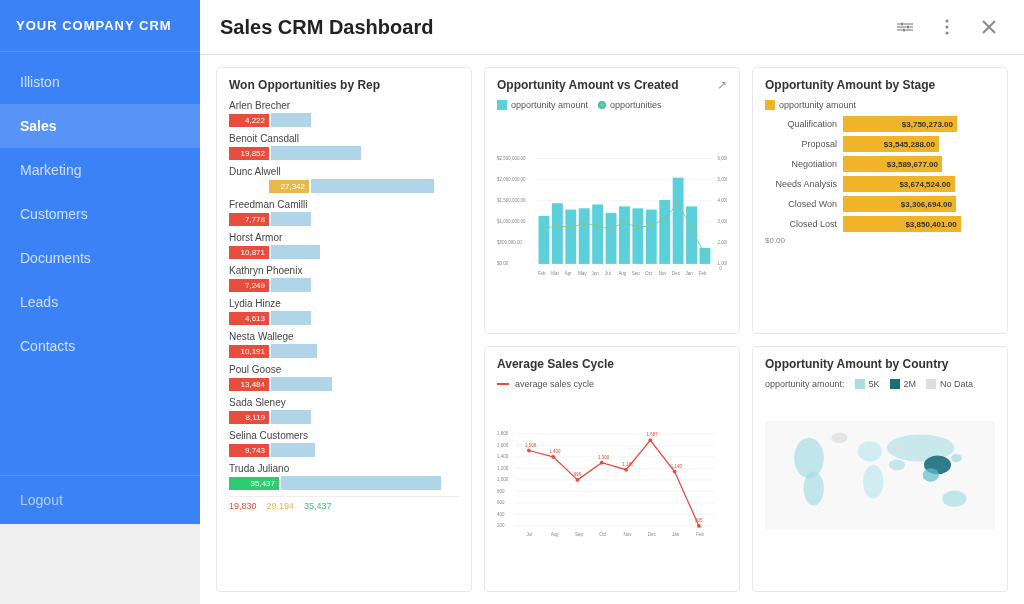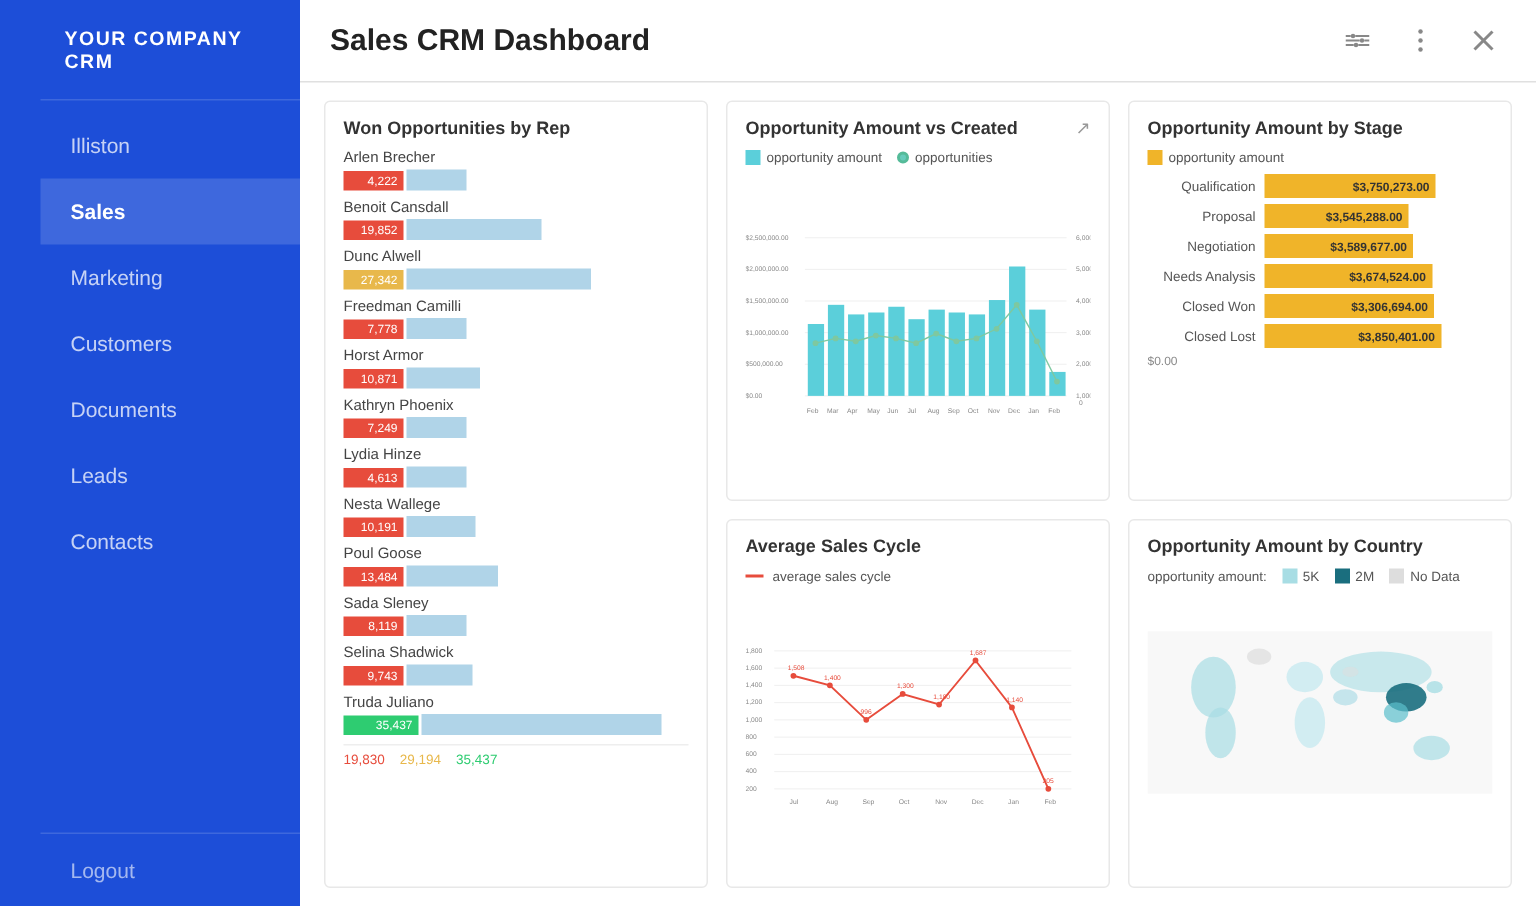--- a/index.html
+++ b/index.html
@@ -2,26 +2,25 @@
 <html><head>
   <meta charset="utf-8">
   <style>
     * { box-sizing: border-box; margin: 0; padding: 0; }
     body { font-family: Arial, sans-serif; background: #f0f0f0; display: flex; width: 1024px; height: 604px; overflow: hidden; }
 
     
     #sidebar {
       width: 200px;
       min-width: 200px;
-      background: #1d4ed8;
+      background: #3b82f6;
       color: #fff;
       display: flex;
       flex-direction: column;
-      height: 604px;
-      padding-left: 27px;
+      height: 524px;
     }
     #sidebar-logo {
       padding: 18px 16px;
       font-size: 13px;
       font-weight: bold;
       letter-spacing: 1px;
       border-bottom: 1px solid rgba(255,255,255,0.15);
     }
     .sidebar-nav {
       flex: 1;
@@ -287,21 +286,21 @@
       <div class="rep-bars">
         <div class="rep-bar-val" style="background:#e74c3c;width:30px;font-size:8px;">
           19,852
         </div>
         <div class="rep-bar-bg" style="width:89.63286959957108px;"></div>
       </div>
     </div>
           <div class="rep-row">
       <div class="rep-name">Dunc Alwell</div>
       <div class="rep-bars">
-        <div class="rep-bar-val" style="background:#e8b84b;width:38.57832209272794px;font-size:8px;">
+        <div class="rep-bar-val" style="background:#e8b84b;width:38.57832209272794px;font-size:8px;margin-left:40px;">
           27,342
         </div>
         <div class="rep-bar-bg" style="width:123.4506306967294px;"></div>
       </div>
     </div>
           <div class="rep-row">
       <div class="rep-name">Freedman Camilli</div>
       <div class="rep-bars">
         <div class="rep-bar-val" style="background:#e74c3c;width:30px;font-size:8px;">
           7,778
@@ -357,21 +356,21 @@
           <div class="rep-row">
       <div class="rep-name">Sada Sleney</div>
       <div class="rep-bars">
         <div class="rep-bar-val" style="background:#e74c3c;width:30px;font-size:8px;">
           8,119
         </div>
         <div class="rep-bar-bg" style="width:40px;"></div>
       </div>
     </div>
           <div class="rep-row">
-      <div class="rep-name">Selina Shadwick</div>
+      <div class="rep-name">Selina Customers</div>
       <div class="rep-bars">
         <div class="rep-bar-val" style="background:#e74c3c;width:30px;font-size:8px;">
           9,743
         </div>
         <div class="rep-bar-bg" style="width:43.990179755622655px;"></div>
       </div>
     </div>
           <div class="rep-row">
       <div class="rep-name">Truda Juliano</div>
       <div class="rep-bars">

